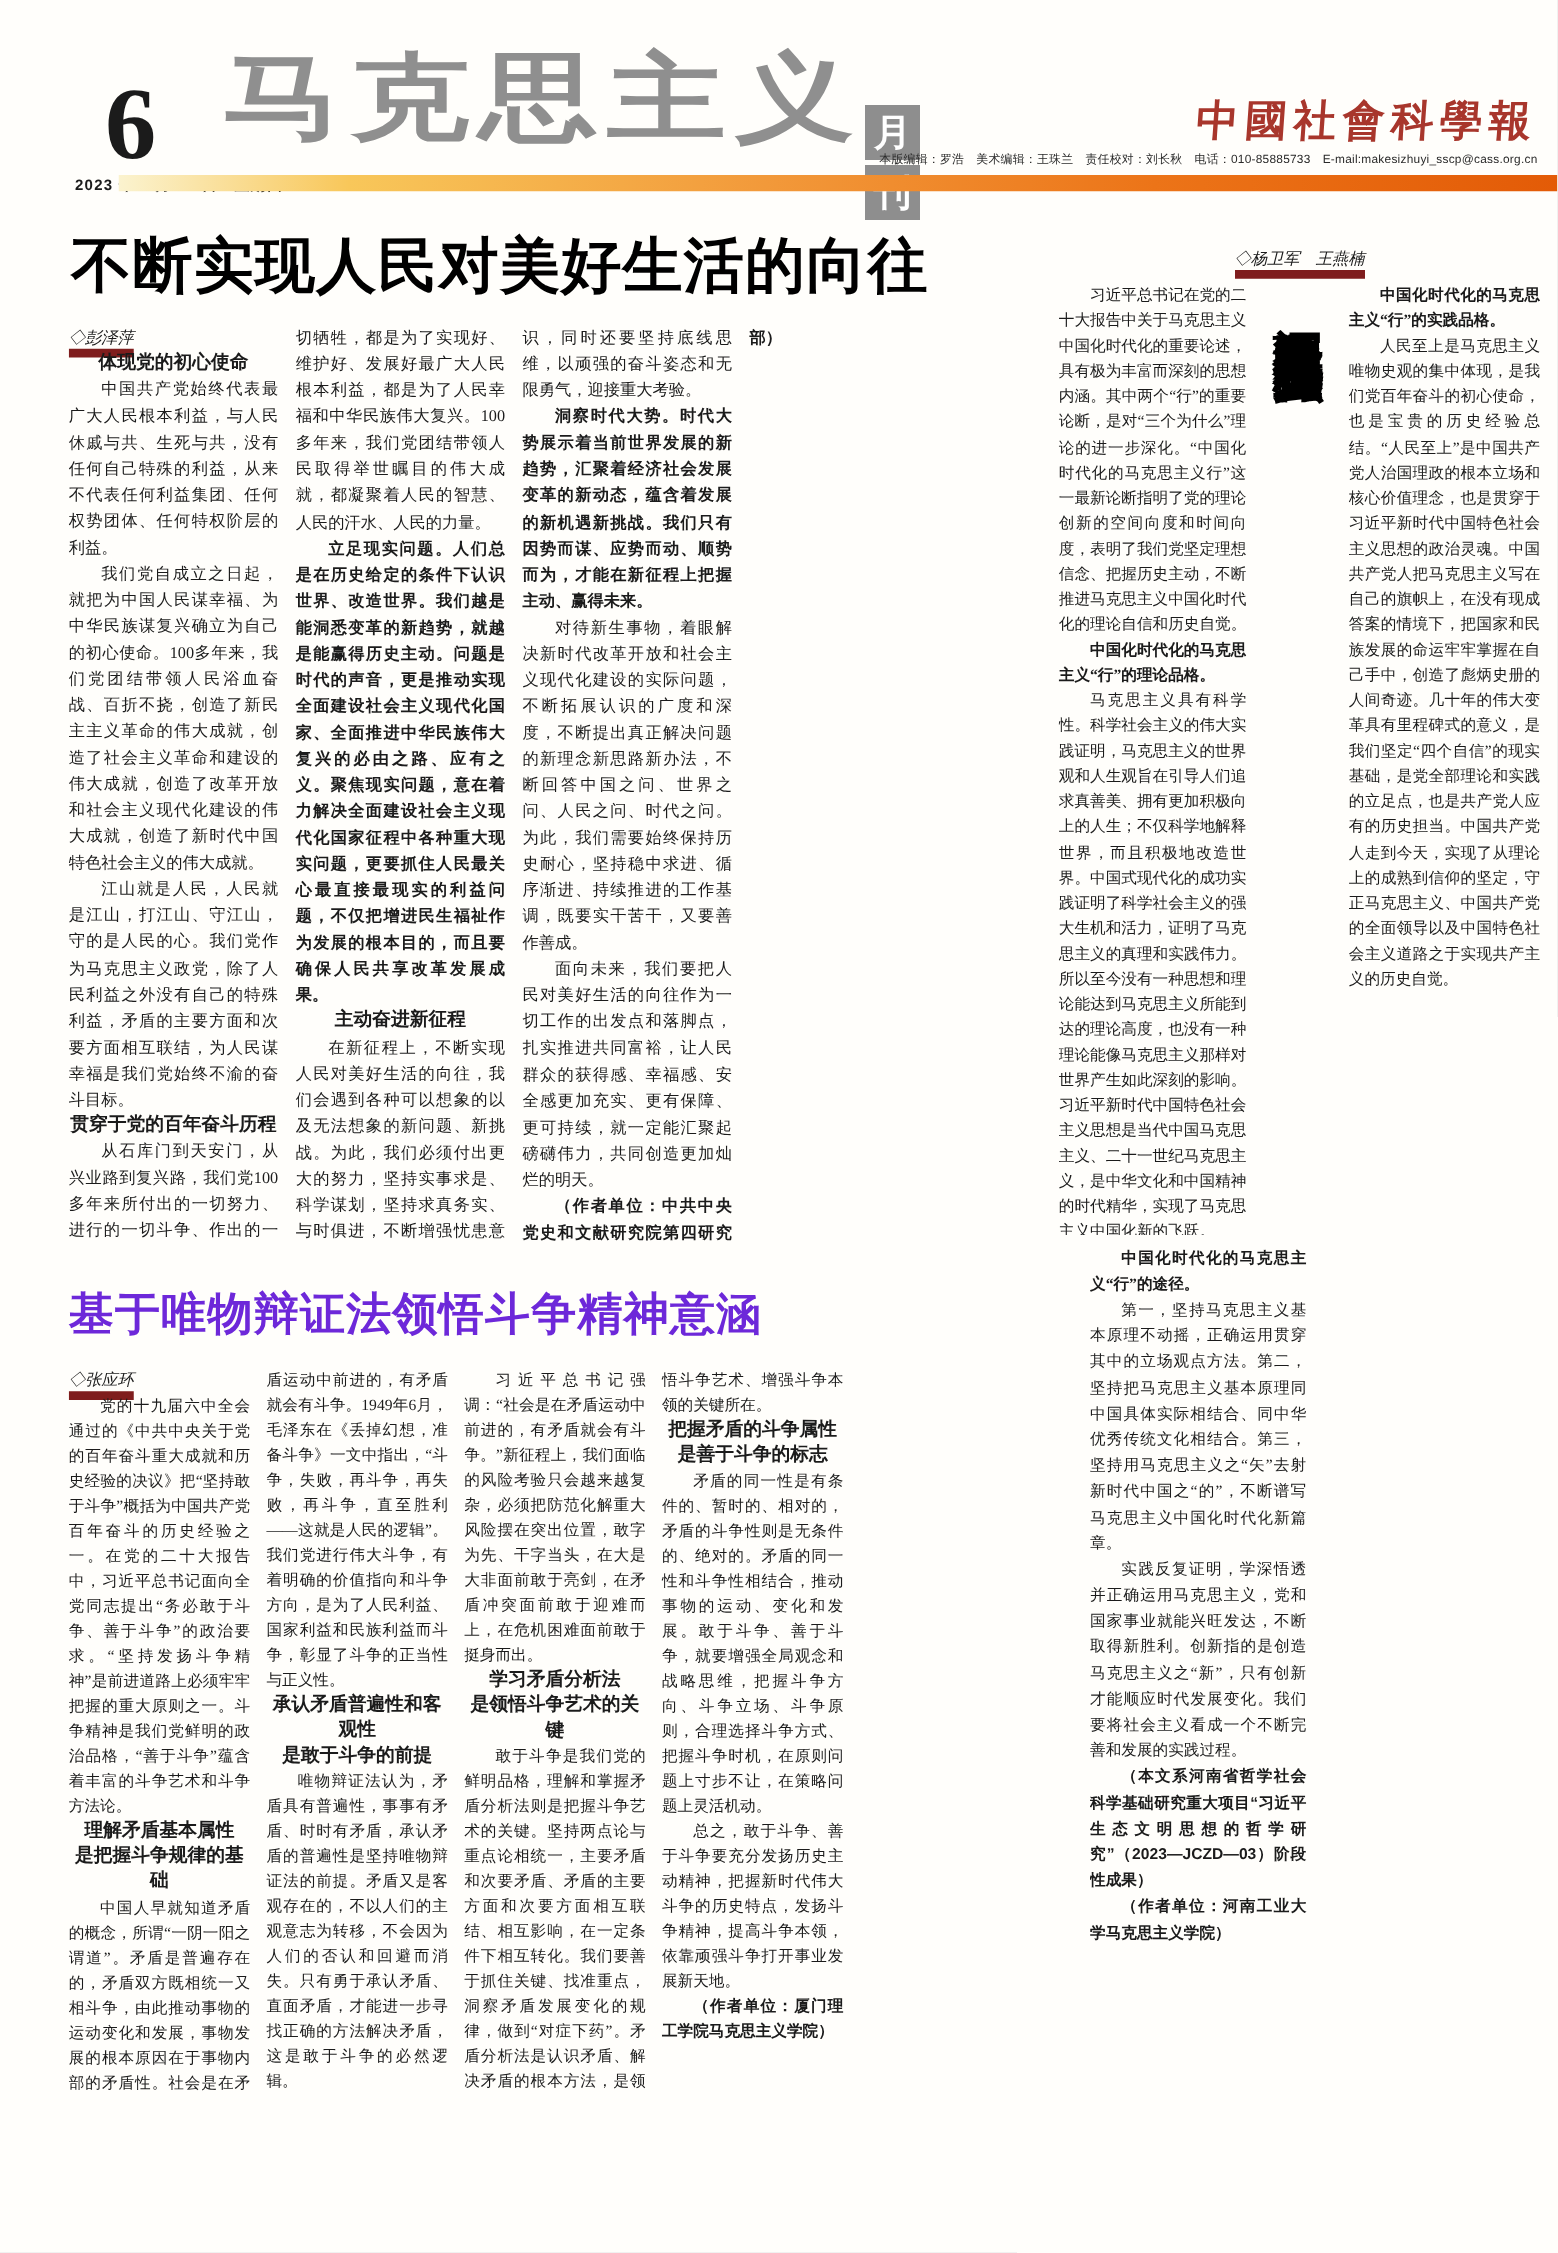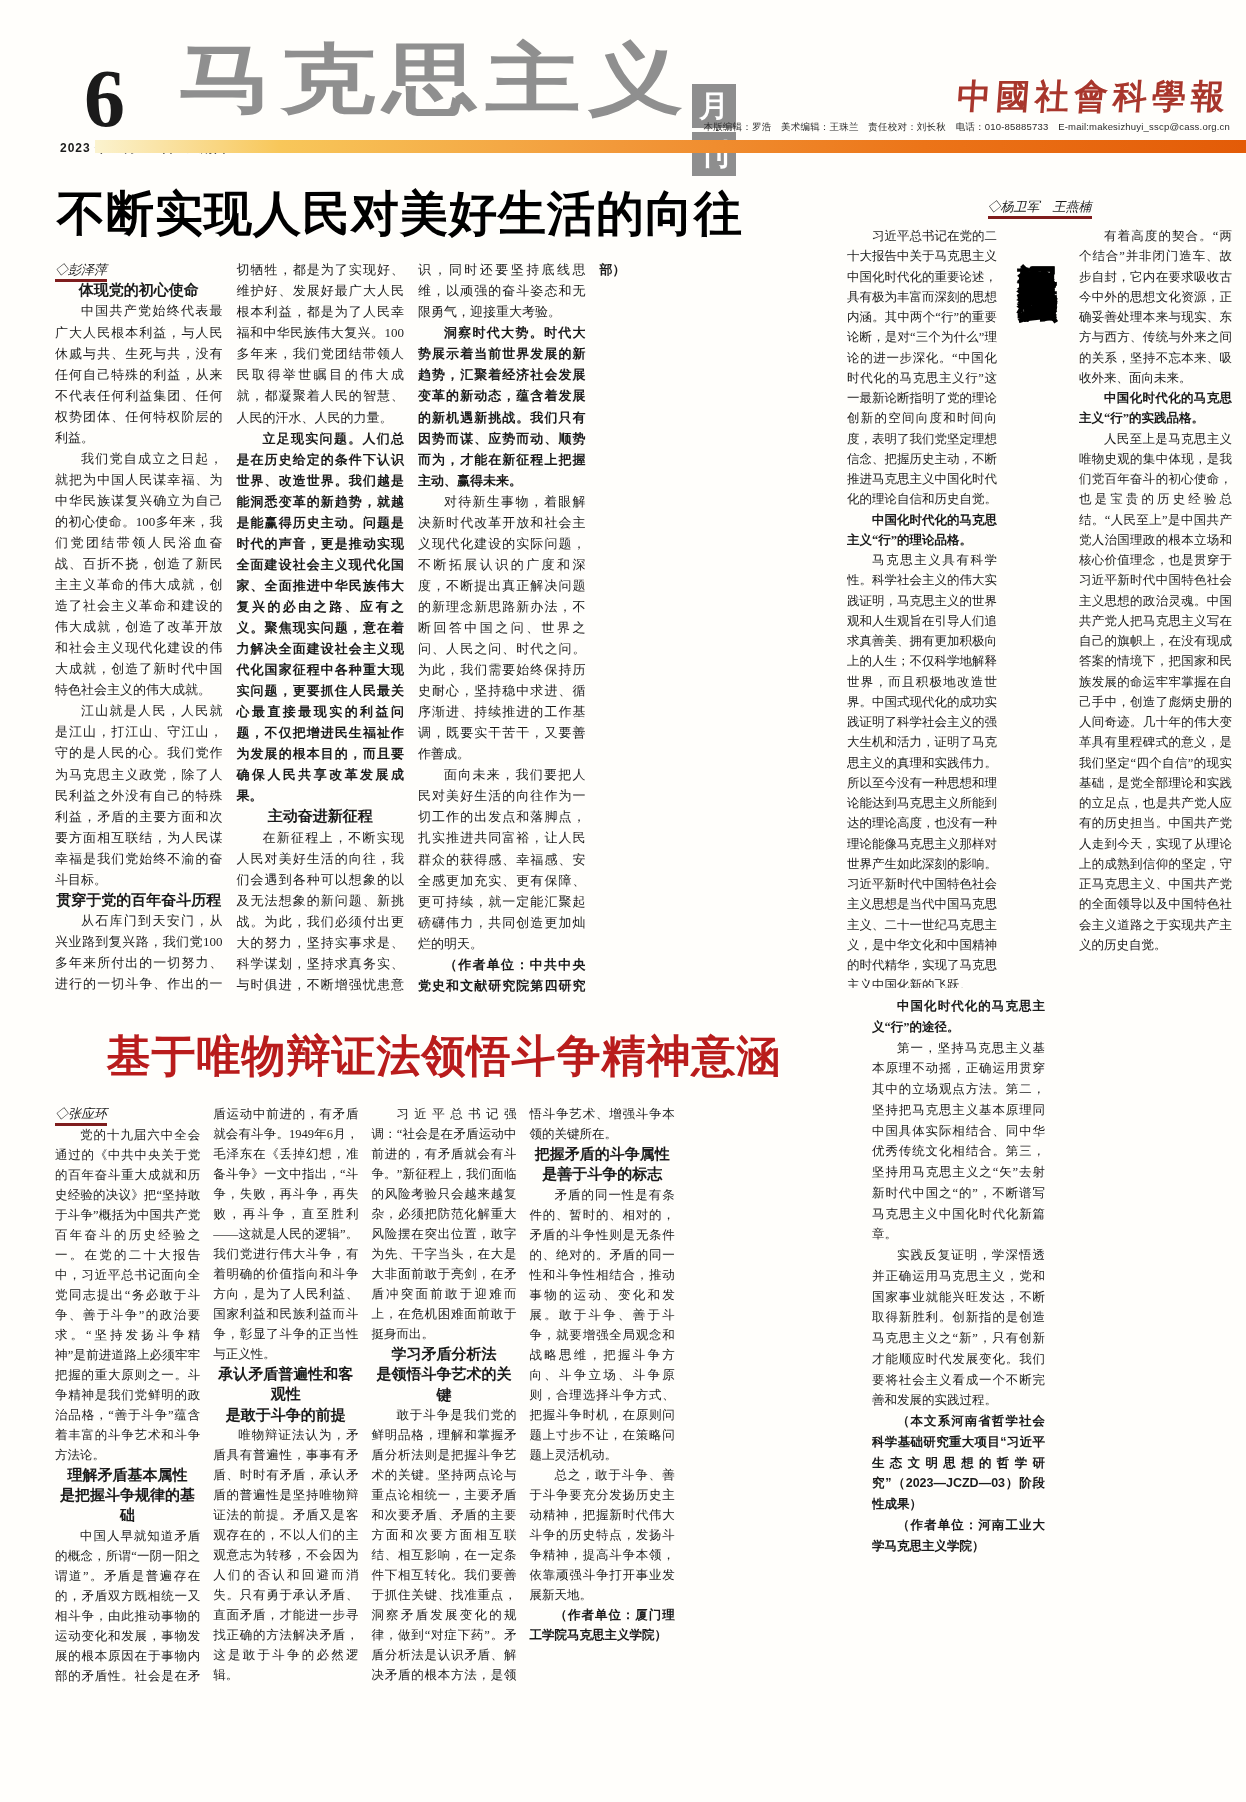--- a/index.html
+++ b/index.html
@@ -29,29 +29,29 @@
   #right-region{flex:1;min-width:0;}
   
   .colflow p,.colflow h3{margin:0;}
   .f-p,.f-lead,.f-note,.f-note2{text-indent:2em;text-align:justify;margin-bottom:2px;}
   .f-lead{font-weight:bold;}
   .f-note,.f-note2{font-weight:bold;font-family:"Liberation Sans",sans-serif;margin-top:16px;}
   .f-h{text-align:center;font-weight:bold;font-family:"Liberation Sans",sans-serif;
        font-size:15px;line-height:1.35;margin:12px 0;white-space:pre-line;}
   .f-author{text-indent:0;margin:2px 0 10px 0;font-size:13px;}
   .f-author,.f-byline{font-style:italic;}
-  .f-author span,.f-byline span{border-bottom:3px solid #7f1d1d;padding-bottom:2px;}
+  .f-author span,.f-byline span{border-bottom:7px solid #7f1d1d;padding-bottom:2px;}
   
   #a1-headline{font-family:"Liberation Sans",sans-serif;font-weight:900;font-size:48px;line-height:1.15;
                letter-spacing:1px;color:#000;margin:16px 0 18px 2px;white-space:nowrap;}
   #a1-body{column-count:4;column-gap:14px;column-fill:auto;height:742px;overflow:hidden;
            font-size:13px;line-height:1.62;padding-right:66px;}
   
-  #a2-headline{font-family:"Liberation Sans",sans-serif;font-weight:900;font-size:44px;text-align:center;
-               letter-spacing:1px;color:#b91c1c;margin:26px 0 18px 0;}
+  #a2-headline{font-family:"Liberation Sans",sans-serif;font-weight:900;font-size:36px;text-align:left;
+               letter-spacing:1px;color:#6d28d9;margin:26px 0 18px 0;}
   #a2-body{column-count:5;column-gap:13px;column-fill:auto;height:586px;overflow:hidden;
            font-size:12.5px;line-height:1.6;}
   
   #a3-byline{text-align:center;font-size:13px;margin:28px 0 10px 0;}
   #a3-top{display:flex;gap:10px;height:762px;overflow:hidden;}
   #a3-colA{width:150px;flex:none;font-size:12.5px;line-height:1.62;overflow:hidden;}
   #a3-vh{width:62px;flex:none;writing-mode:vertical-rl;text-orientation:upright;
          font-family:"Liberation Sans",sans-serif;font-weight:900;font-size:40px;line-height:62px;
          letter-spacing:1px;color:#000;padding-top:6px;overflow:hidden;}
   #a3-colB{flex:1;min-width:0;font-size:12.5px;line-height:1.62;overflow:hidden;}
@@ -129,21 +129,20 @@
         <span>◇杨卫军　王燕楠</span>
       </div>
       <div id="a3-top">
         <div id="a3-colA" class="colflow">
             <p class="f-p">习近平总书记在党的二十大报告中关于马克思主义中国化时代化的重要论述，具有极为丰富而深刻的思想内涵。其中两个“行”的重要论断，是对“三个为什么”理论的进一步深化。“中国化时代化的马克思主义行”这一最新论断指明了党的理论创新的空间向度和时间向度，表明了我们党坚定理想信念、把握历史主动，不断推进马克思主义中国化时代化的理论自信和历史自觉。</p>
             <p class="f-lead">中国化时代化的马克思主义“行”的理论品格。</p>
             <p class="f-p">马克思主义具有科学性。科学社会主义的伟大实践证明，马克思主义的世界观和人生观旨在引导人们追求真善美、拥有更加积极向上的人生；不仅科学地解释世界，而且积极地改造世界。中国式现代化的成功实践证明了科学社会主义的强大生机和活力，证明了马克思主义的真理和实践伟力。所以至今没有一种思想和理论能达到马克思主义所能到达的理论高度，也没有一种理论能像马克思主义那样对世界产生如此深刻的影响。习近平新时代中国特色社会主义思想是当代中国马克思主义、二十一世纪马克思主义，是中华文化和中国精神的时代精华，实现了马克思主义中国化新的飞跃。</p>
           </div>
         <div id="a3-vh">深入理解中国化时代化的马克思主义为什么行</div>
         <div id="a3-colB" class="colflow">
-            <p class="f-p">有着高度的契合。“两个结合”并非闭门造车、故步自封，它内在要求吸收古今中外的思想文化资源，正确妥善处理本来与现实、东方与西方、传统与外来之间的关系，坚持不忘本来、吸收外来、面向未来。</p>
             <p class="f-lead">中国化时代化的马克思主义“行”的实践品格。</p>
             <p class="f-p">人民至上是马克思主义唯物史观的集中体现，是我们党百年奋斗的初心使命，也是宝贵的历史经验总结。“人民至上”是中国共产党人治国理政的根本立场和核心价值理念，也是贯穿于习近平新时代中国特色社会主义思想的政治灵魂。中国共产党人把马克思主义写在自己的旗帜上，在没有现成答案的情境下，把国家和民族发展的命运牢牢掌握在自己手中，创造了彪炳史册的人间奇迹。几十年的伟大变革具有里程碑式的意义，是我们坚定“四个自信”的现实基础，是党全部理论和实践的立足点，也是共产党人应有的历史担当。中国共产党人走到今天，实现了从理论上的成熟到信仰的坚定，守正马克思主义、中国共产党的全面领导以及中国特色社会主义道路之于实现共产主义的历史自觉。</p>
           </div>
       </div>
       <div id="a3-bottom" class="colflow">
           <p class="f-lead">中国化时代化的马克思主义“行”的途径。</p>
           <p class="f-p">第一，坚持马克思主义基本原理不动摇，正确运用贯穿其中的立场观点方法。第二，坚持把马克思主义基本原理同中国具体实际相结合、同中华优秀传统文化相结合。第三，坚持用马克思主义之“矢”去射新时代中国之“的”，不断谱写马克思主义中国化时代化新篇章。</p>
           <p class="f-p">实践反复证明，学深悟透并正确运用马克思主义，党和国家事业就能兴旺发达，不断取得新胜利。创新指的是创造马克思主义之“新”，只有创新才能顺应时代发展变化。我们要将社会主义看成一个不断完善和发展的实践过程。</p>
           <p class="f-note2">（本文系河南省哲学社会科学基础研究重大项目“习近平生态文明思想的哲学研究”（2023—JCZD—03）阶段性成果）</p>
           <p class="f-note2">（作者单位：河南工业大学马克思主义学院）</p>

